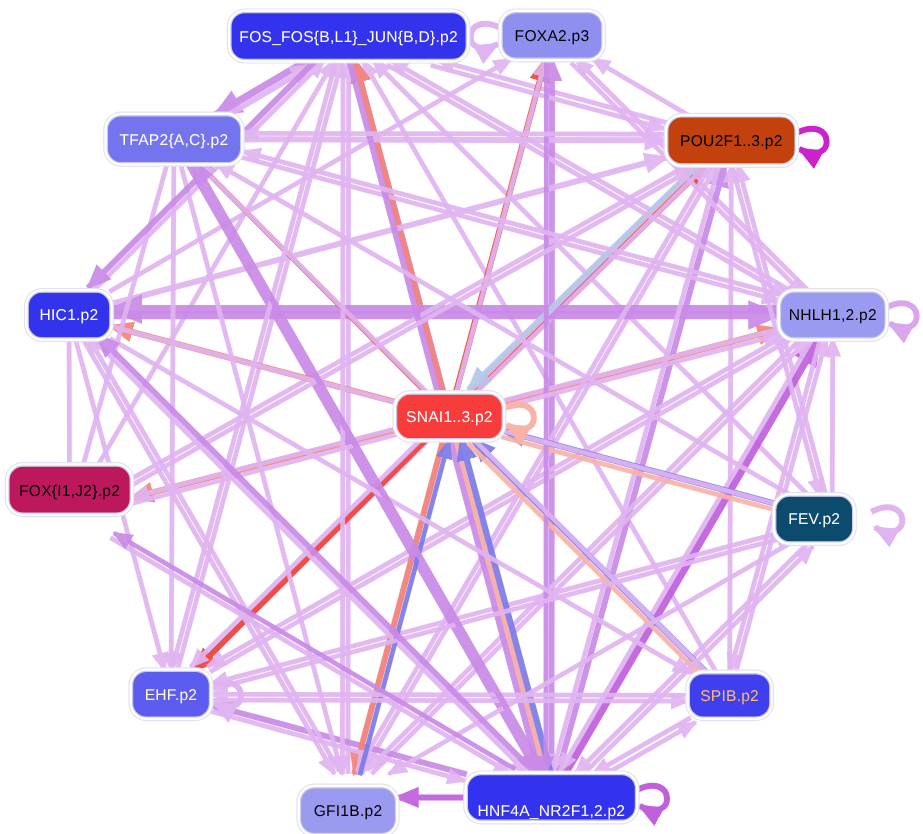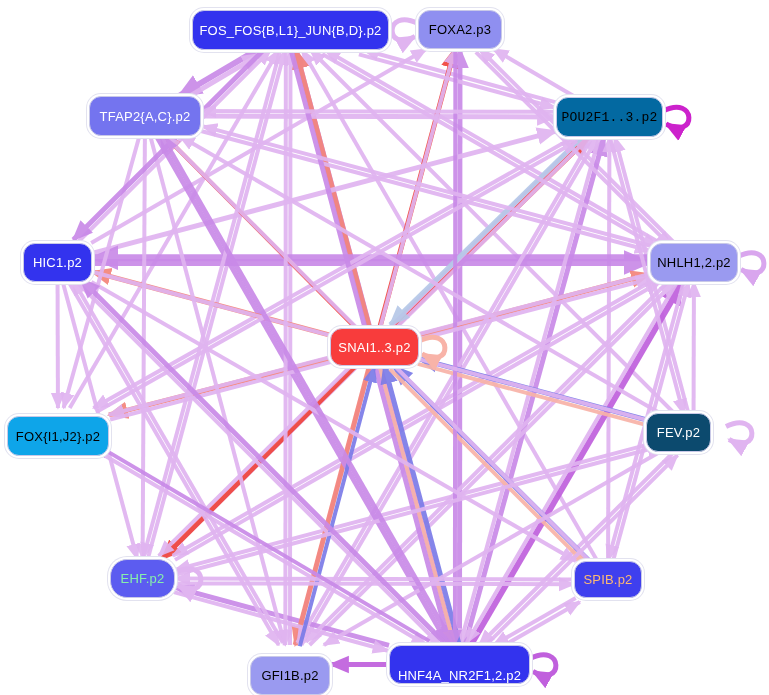--- a/index.html
+++ b/index.html
@@ -167,39 +167,39 @@
     </svg>
 <div class="node" style="left: 192px; top: 10px; width: 197px; height: 40px; background: rgb(51, 51, 238); color: rgb(255, 255, 255);">
       <span class="lbl">FOS_FOS{B,L1}_JUN{B,D}.p2</span>
     </div>
     <div class="node" style="left: 418px; top: 10px; width: 84px; height: 39px; background: rgb(143, 143, 240); color: rgb(0, 0, 0);">
       <span class="lbl">FOXA2.p3</span>
     </div>
     <div class="node" style="left: 89px; top: 96px; width: 112px; height: 40px; background: rgb(116, 116, 239); color: rgb(255, 255, 255);">
       <span class="lbl">TFAP2{A,C}.p2</span>
     </div>
-    <div class="node" style="left: 556px; top: 97px; width: 107px; height: 40px; background: #0369a1; color: rgb(0, 0, 0); font-family: Liberation Mono, monospace;">
+    <div class="node" style="left: 556px; top: 97px; width: 107px; height: 40px; background: #c2410c; color: rgb(0, 0, 0);">
       <span class="lbl">POU2F1..3.p2</span>
     </div>
     <div class="node" style="left: 23px; top: 243px; width: 69px; height: 39px; background: rgb(51, 51, 238); color: rgb(255, 255, 255);">
       <span class="lbl">HIC1.p2</span>
     </div>
     <div class="node" style="left: 650px; top: 243px; width: 88px; height: 39px; background: rgb(154, 154, 240); color: rgb(0, 0, 0);">
       <span class="lbl">NHLH1,2.p2</span>
     </div>
     <div class="node" style="left: 330px; top: 328px; width: 89px; height: 38px; background: rgb(248, 60, 60); color: #ffffff;">
       <span class="lbl">SNAI1..3.p2</span>
     </div>
-    <div class="node" style="left: 7px; top: 416px; width: 102px; height: 40px; background: #0ea5e9; color: rgb(0, 0, 0);">
+    <div class="node" style="left: 7px; top: 388px; width: 102px; height: 40px; background: #be185d; color: rgb(0, 0, 0);">
       <span class="lbl">FOX{I1,J2}.p2</span>
     </div>
     <div class="node" style="left: 646px; top: 413px; width: 65px; height: 39px; background: #0c4a6e; color: rgb(255, 255, 255);">
       <span class="lbl">FEV.p2</span>
     </div>
-    <div class="node" style="left: 110px; top: 559px; width: 65px; height: 39px; background: rgb(92, 92, 240); color: #86efac; border-radius: 17px;">
+    <div class="node" style="left: 110px; top: 559px; width: 65px; height: 39px; background: rgb(92, 92, 240); color: #fef9c3;">
       <span class="lbl">EHF.p2</span>
     </div>
     <div class="node" style="left: 574px; top: 561px; width: 68px; height: 37px; background: rgb(63, 63, 238); color: #fdba74;">
       <span class="lbl">SPIB.p2</span>
     </div>
     <div class="node" style="left: 250px; top: 656px; width: 80px; height: 39px; background: rgb(154, 154, 240); color: rgb(0, 0, 0);">
       <span class="lbl">GFI1B.p2</span>
     </div>
     <div class="node" style="left: 389px; top: 645px; width: 141px; height: 39px; background: rgb(51, 51, 238); color: rgb(255, 255, 255); align-items: flex-end;">
       <span class="lbl">HNF4A_NR2F1,2.p2</span>

